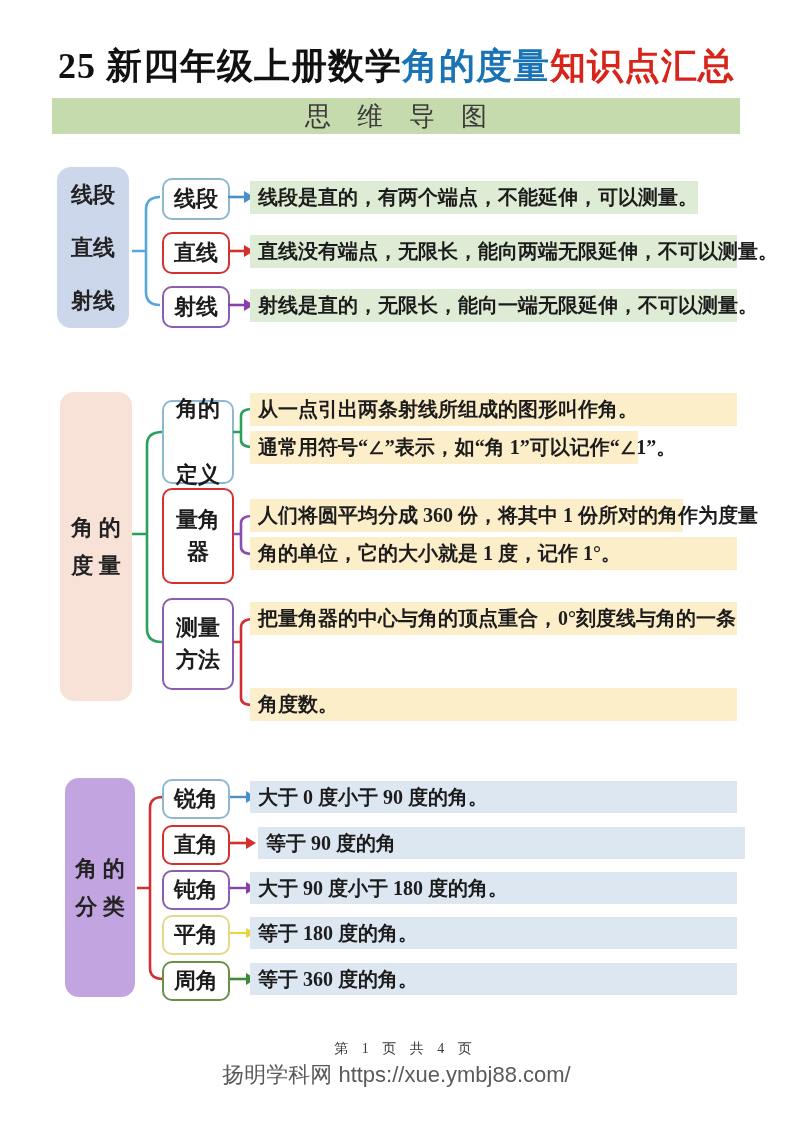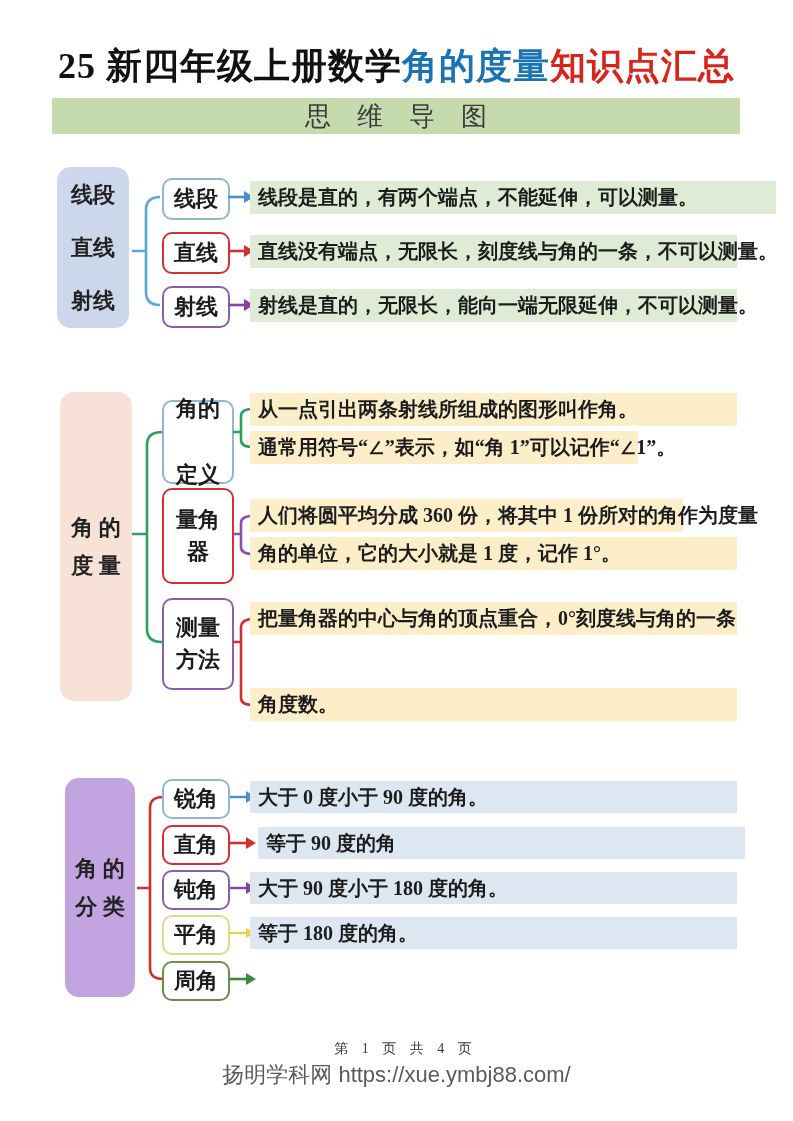--- a/index.html
+++ b/index.html
@@ -90,30 +90,30 @@
     <path d="M28 7 Q14 7 14 20 L14 102 Q14 115 28 115 M0 61 L14 61"></path>
   </svg>
 
   <div class="nodebox b-blue" style="left:162px;top:178px;width:64px;height:38px;">
     <div>线段</div>
   </div>
   <svg class="arrow a-blue" style="left:228px;top:189px;" viewBox="0 0 26 16">
     <line x1="0" y1="8" x2="17" y2="8" stroke-width="2.6"></line>
       <polygon points="16,2 26,8 16,14"></polygon>
   </svg>
-  <div class="strip g-strip" style="left:250px;top:181px;width:526px;font-family:Liberation Serif, serif;">线段是直的，有两个端点，不能延伸，可以测量。</div>
+  <div class="strip g-strip" style="left:250px;top:181px;width:448px;font-family:Liberation Serif, serif;">线段是直的，有两个端点，不能延伸，可以测量。</div>
 
   <div class="nodebox b-red" style="left:162px;top:232px;width:64px;height:38px;">
     <div>直线</div>
   </div>
   <svg class="arrow a-red" style="left:228px;top:243px;" viewBox="0 0 26 16">
     <line x1="0" y1="8" x2="17" y2="8" stroke-width="2.6"></line>
       <polygon points="16,2 26,8 16,14"></polygon>
   </svg>
-  <div class="strip g-strip" style="left:250px;top:235px;width:487px;">直线没有端点，无限长，刻度线与角的一条，不可以测量。</div>
+  <div class="strip g-strip" style="left:250px;top:235px;width:487px;">直线没有端点，无限长，能向两端无限延伸，不可以测量。</div>
 
   <div class="nodebox b-purple" style="left:162px;top:286px;width:64px;height:38px;">
     <div>射线</div>
   </div>
   <svg class="arrow a-purple" style="left:228px;top:297px;" viewBox="0 0 26 16">
     <line x1="0" y1="8" x2="17" y2="8" stroke-width="2.6"></line>
       <polygon points="16,2 26,8 16,14"></polygon>
   </svg>
   <div class="strip g-strip" style="left:250px;top:289px;width:487px;">射线是直的，无限长，能向一端无限延伸，不可以测量。</div>
 
@@ -201,17 +201,18 @@
   </svg>
   <div class="strip u-strip" style="left:250px;top:917px;width:487px;height:32px;">等于 180 度的角。</div>
 
   <div class="nodebox b-green" style="left:162px;top:961px;width:64px;height:36px;">
     <div>周角</div>
   </div>
   <svg class="arrow a-green" style="left:230px;top:971px;" viewBox="0 0 26 16">
     <line x1="0" y1="8" x2="17" y2="8" stroke-width="2.6"></line>
       <polygon points="16,2 26,8 16,14"></polygon>
   </svg>
+  <div class="strip u-strip" style="left:250px;top:963px;width:487px;height:32px;">等于 360 度的角。</div>
 
   <div class="abs pagenum">第 1 页 共 4 页</div>
   <div class="abs site">扬明学科网 https://xue.ymbj88.com/</div>
 
 </div>
 
 </body></html>

